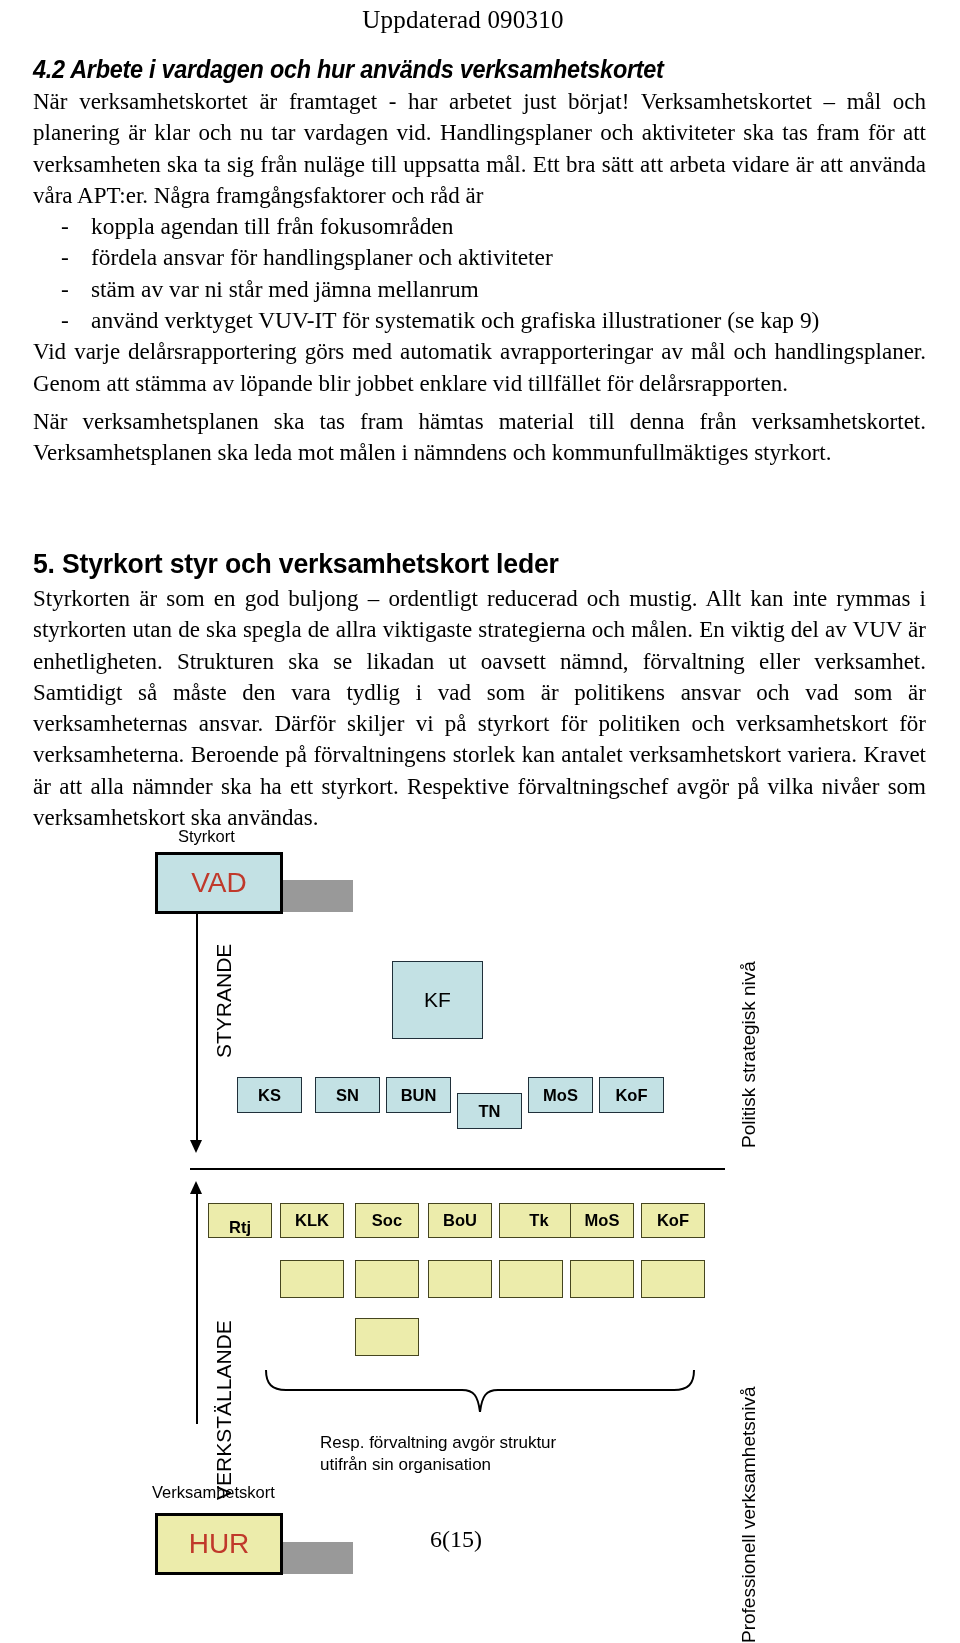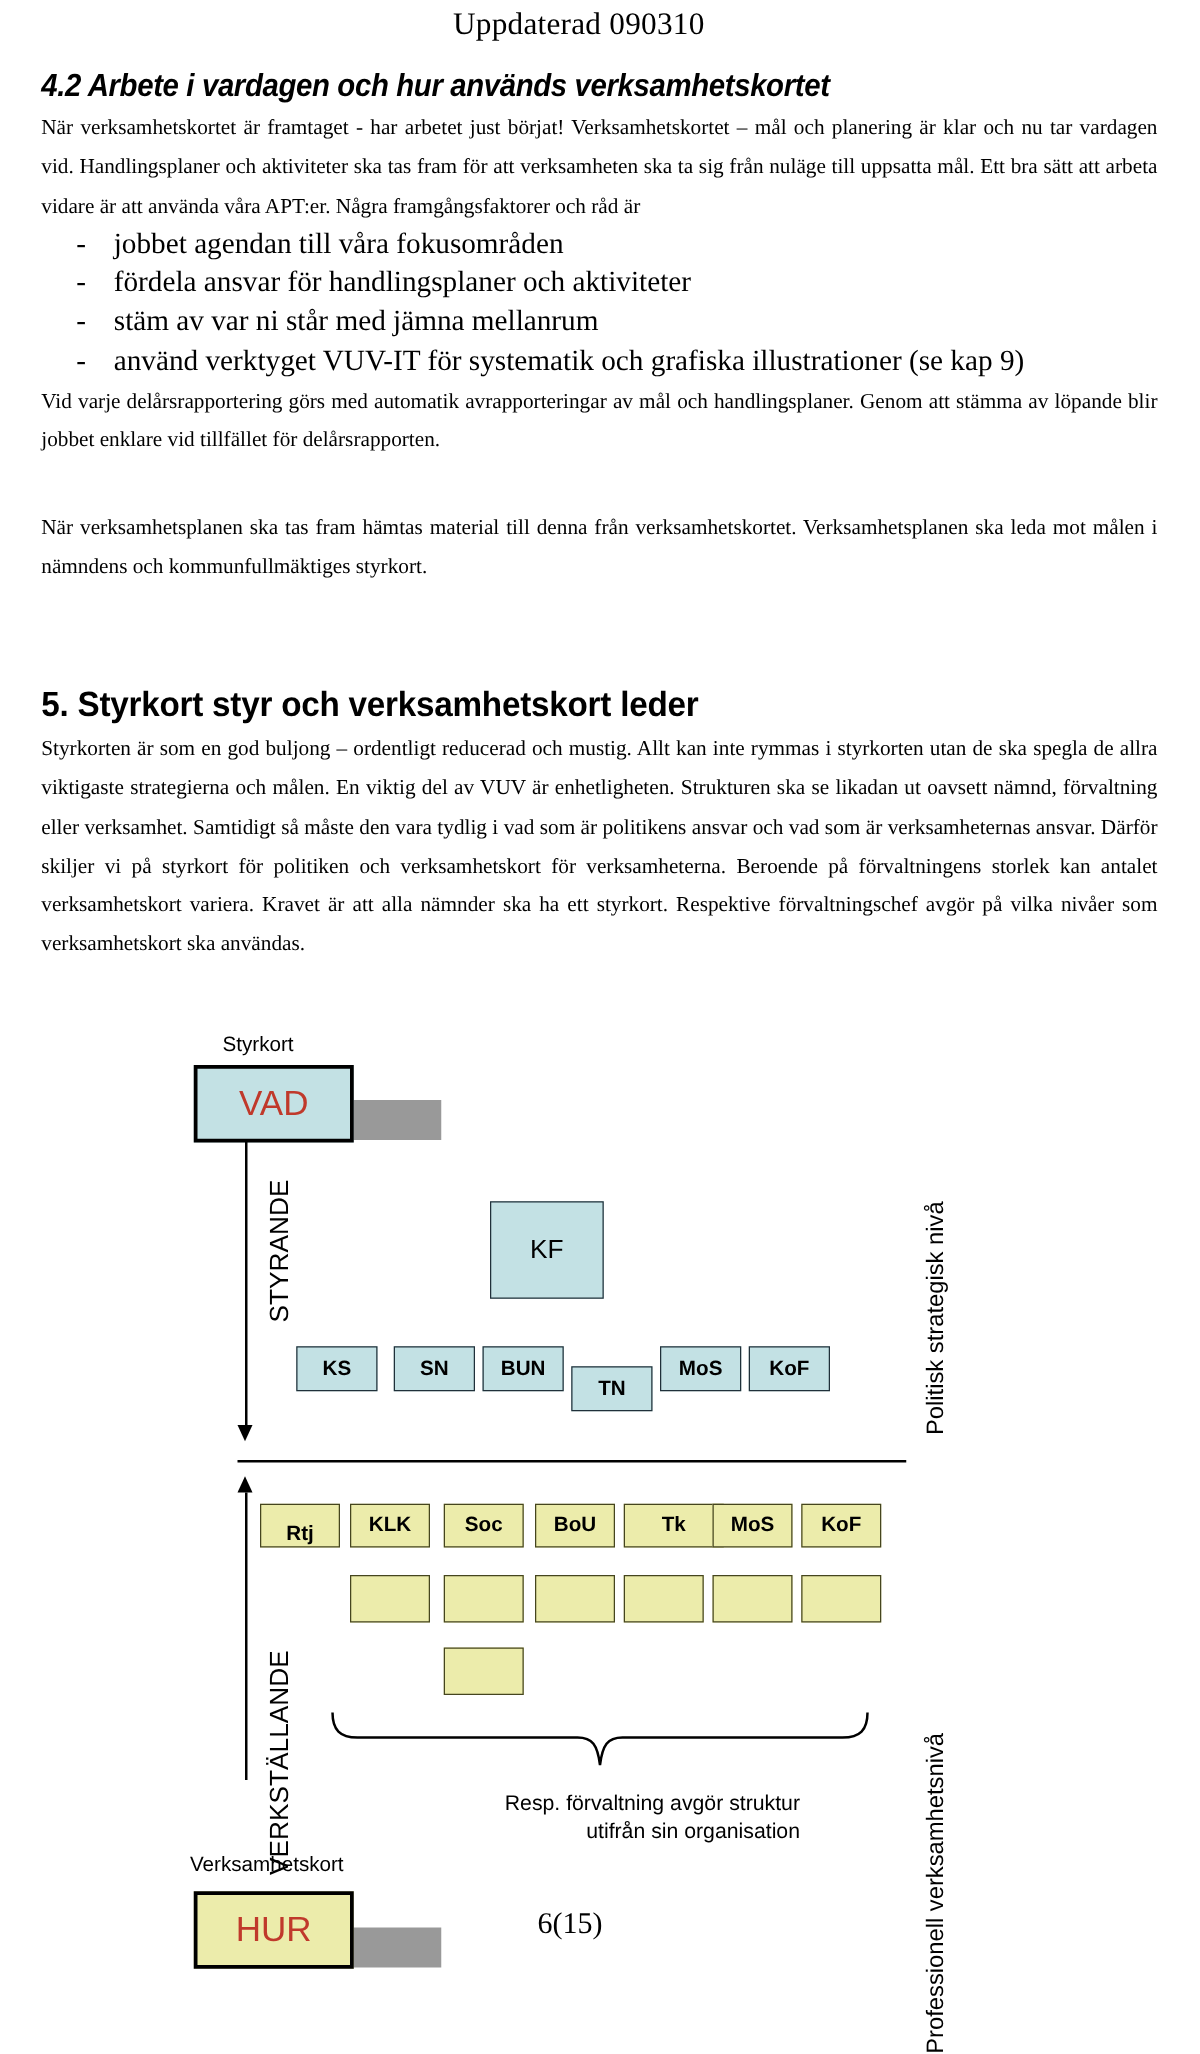--- a/index.html
+++ b/index.html
@@ -38,21 +38,21 @@
     font-family:"Liberation Sans", sans-serif;
     font-weight:bold;font-style:normal;
     font-size:28px;
     margin:0 0 3px 0;
     letter-spacing:-0.2px;
     transform:scaleX(0.95);
     transform-origin:left center;
   }
   p.body{
     margin:0;
-    font-size:17px;
+    font-size:23px;
     line-height:31.3px;
     text-align:justify;
     text-justify:inter-word;
   }
   ul.dash{
     list-style:none;
     margin:0;padding:0;
   }
   ul.dash li{
     font-size:23.4px;
@@ -111,41 +111,41 @@
     position:absolute;width:0;height:0;
     border-left:6.5px solid transparent;
     border-right:6.5px solid transparent;
     border-bottom:13px solid #000;
   }
 
   .brace{position:absolute;}
   .bracecap{
     position:absolute;
     font-family:"Liberation Sans", sans-serif;
-    font-size:17px;line-height:22px;text-align:right;
+    font-size:17px;line-height:22px;text-align:left;
     white-space:pre-line;
   }
   .pagenum{
     position:absolute;
     font-family:"Liberation Serif", serif;
     font-size:24px;
   }
 </style>
 </head>
 <body>
 
 <div class="page">
 
   <div class="header">Uppdaterad 090310</div>
 
   <div class="col" style="top:55px;">
     <h2 class="sec-h">4.2 Arbete i vardagen och hur används verksamhetskortet</h2>
     <p class="body">När verksamhetskortet är framtaget  - har arbetet just börjat! Verksamhetskortet – mål och planering är klar och nu tar vardagen vid. Handlingsplaner och aktiviteter ska tas fram för att verksamheten ska ta sig från nuläge till uppsatta mål. Ett bra sätt att arbeta vidare är att använda våra APT:er. Några framgångsfaktorer och råd är</p>
     <ul class="dash">
-      <li><span class="dash-mark">-</span><span>jobbet agendan till våra fokusområden</span></li>
+      <li><span class="dash-mark">-</span><span>koppla agendan till från fokusområden</span></li>
       <li><span class="dash-mark">-</span><span>fördela ansvar för handlingsplaner och aktiviteter</span></li>
       <li><span class="dash-mark">-</span><span>stäm av var ni står med jämna mellanrum</span></li>
       <li><span class="dash-mark">-</span><span>använd verktyget VUV-IT för systematik och grafiska illustrationer (se kap 9)</span></li>
     </ul>
     <p class="body">Vid varje delårsrapportering görs med automatik  avrapporteringar av mål och handlingsplaner. Genom att stämma av löpande blir jobbet enklare vid tillfället för delårsrapporten.</p>
   </div>
 
   <div class="col" style="top:406px;">
     <p class="body">När verksamhetsplanen ska tas fram hämtas material till denna från verksamhetskortet. Verksamhetsplanen ska leda mot målen i nämndens och kommunfullmäktiges styrkort.</p>
   </div>

